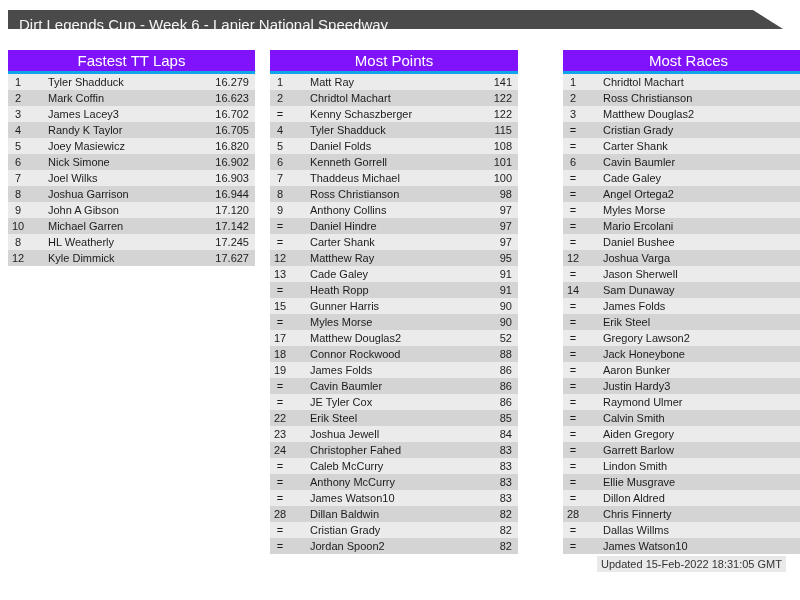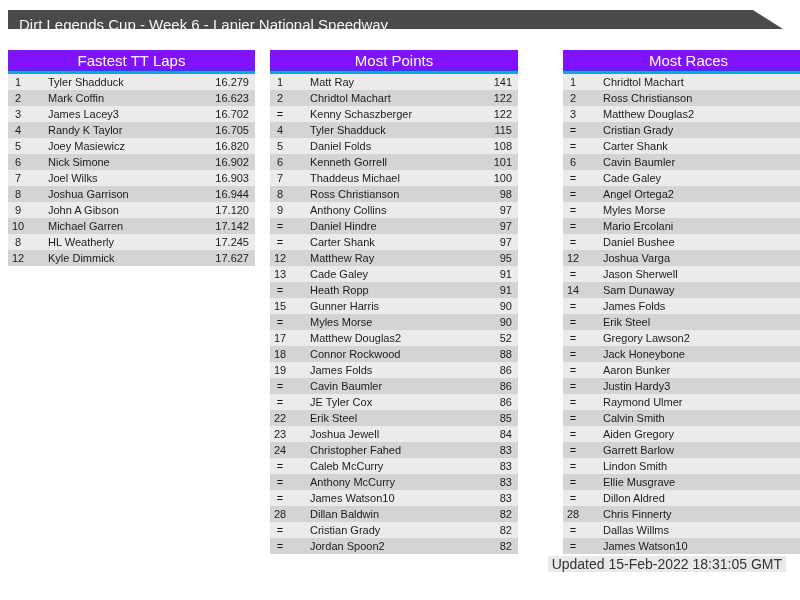--- a/index.html
+++ b/index.html
@@ -23,21 +23,21 @@
     border-bottom:3px solid #0ea5e9;
   }
   .row{display:flex;height:16px;line-height:16px;font-size:11px;color:#1c1c1c;}
   .row:nth-child(odd){background:#ebebeb;}
   .row:nth-child(even){background:#d4d4d4;}
   .rank{flex:none;width:20px;text-align:center;}
   .name{flex:1;padding-left:20px;white-space:nowrap;overflow:hidden;}
   .val{flex:none;text-align:right;padding-right:6px;}
   .updated{
     position:absolute;top:556px;right:14px;background:#e9e9e9;
-    font-size:14px;color:#333333;padding:2px 4px;line-height:12px;
+    font-size:11px;color:#333333;padding:2px 4px;line-height:12px;
   }
 </style>
 </head>
 <body>
 
 <div class="title-bar">
   <span>Dirt Legends Cup - Week 6 - Lanier National Speedway</span>
 </div>
 
 <div class="board board-0">

